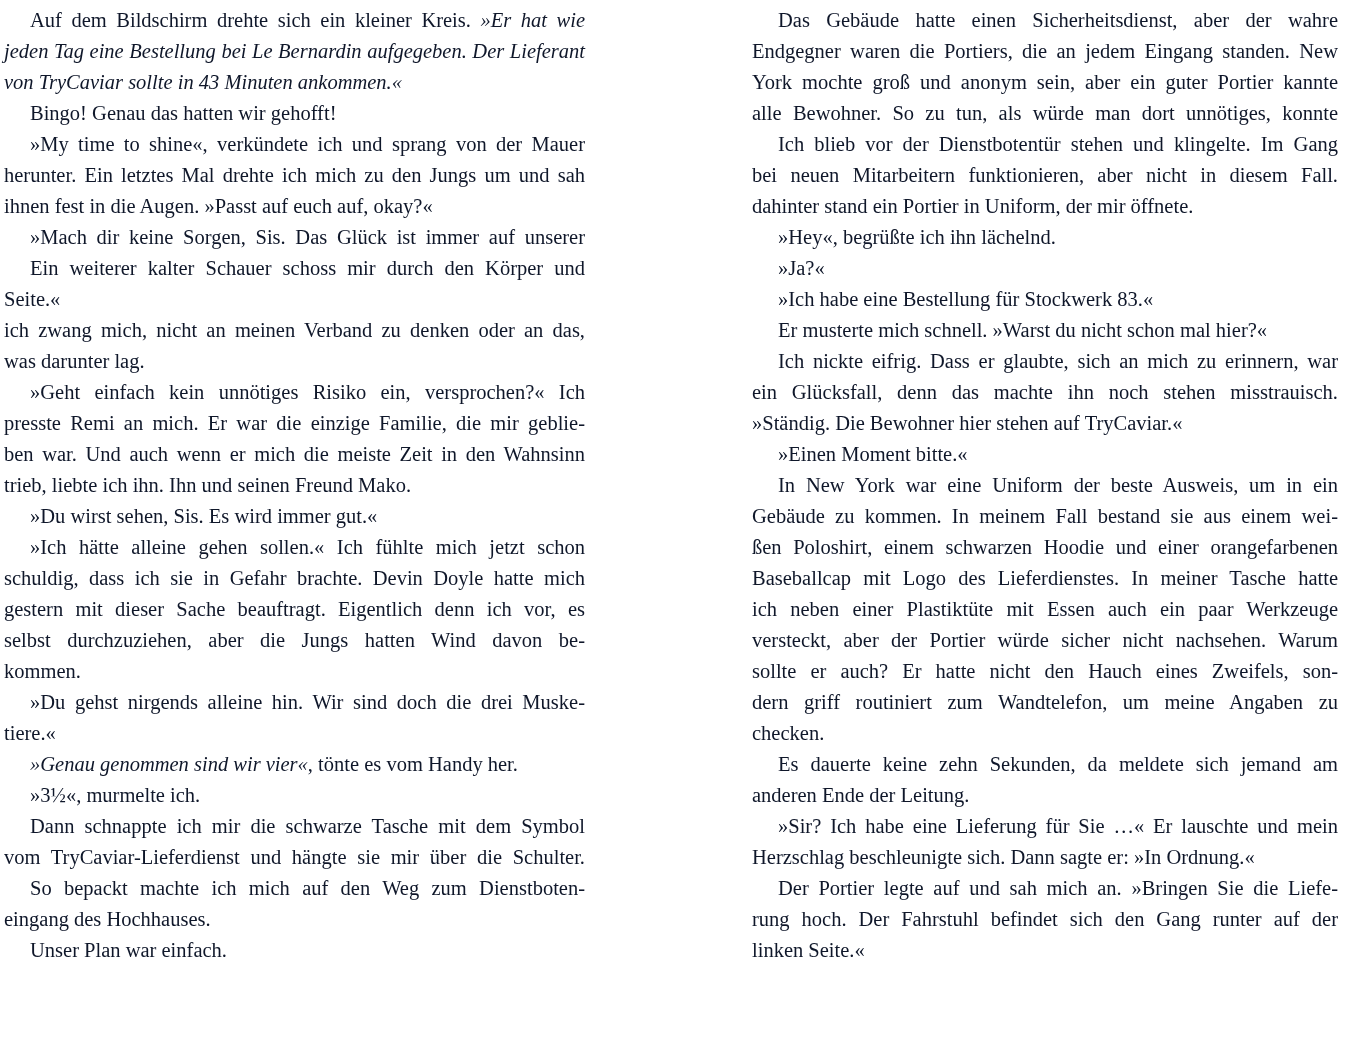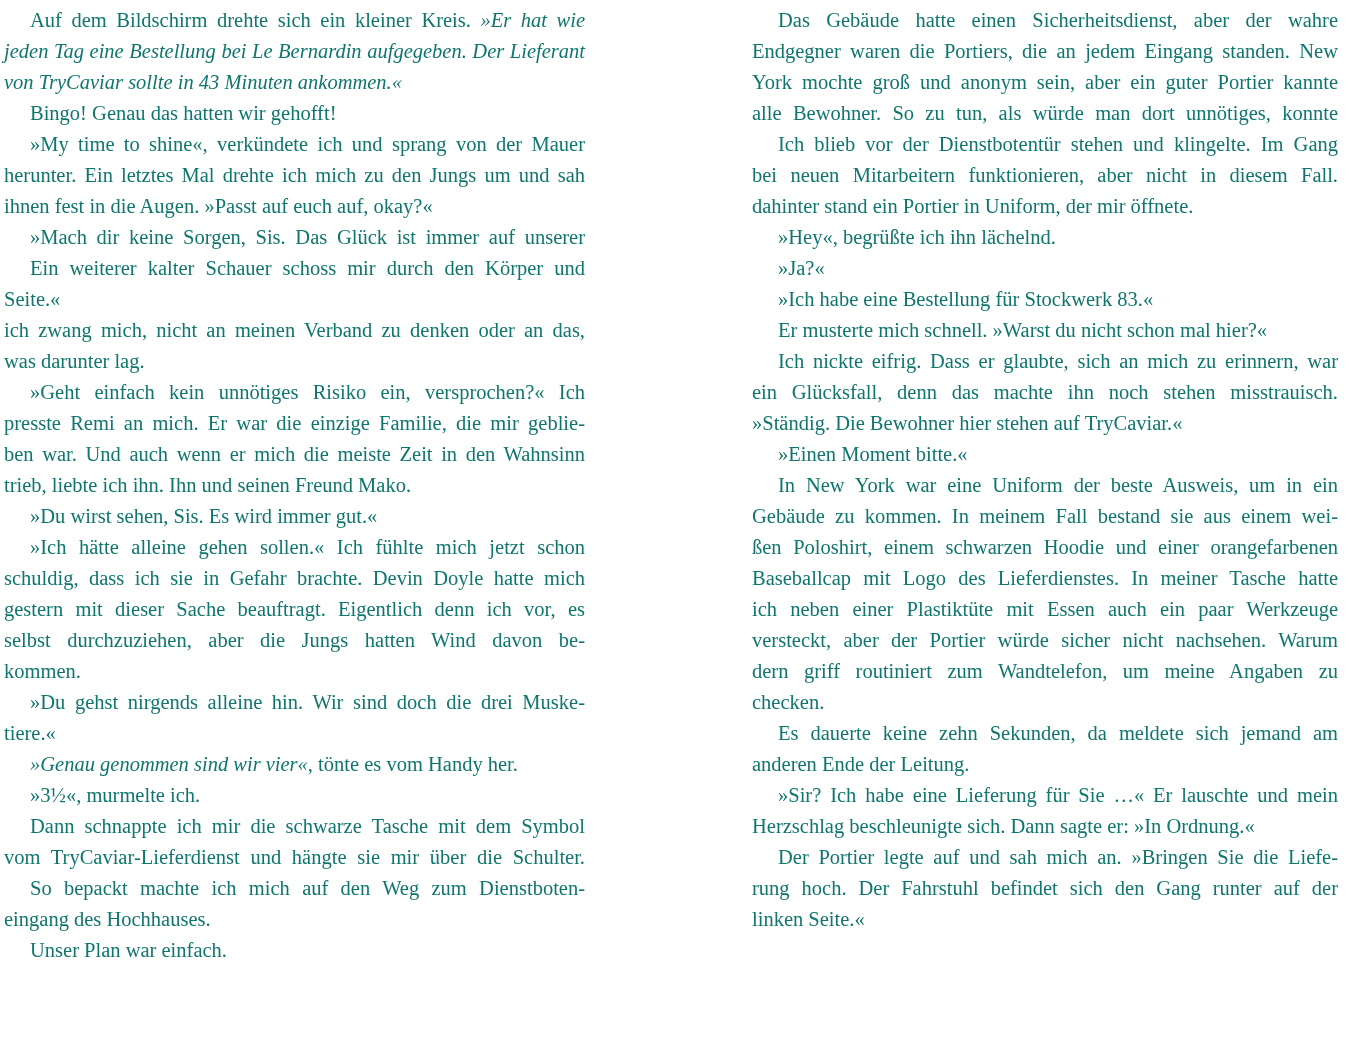--- a/index.html
+++ b/index.html
@@ -10,21 +10,21 @@
     height: 1040px;
     overflow: hidden;
   }
   .spread {
     position: absolute;
     top: 0; left: 0;
     width: 1368px;
     height: 1040px;
     background: #ffffff;
     font-family: "Liberation Serif", "DejaVu Serif", serif;
-    color: #0f766e;
+    color: #0f172a;
   }
   .page {
     position: absolute;
     top: 0;
     height: 1040px;
   }
   .page-left  { left: 4px;   width: 581px; }
   .page-right { left: 752px; width: 586px; }
   .text-col {
     position: absolute;
@@ -117,20 +117,21 @@
         <div class="line indent justify"><span>Ich nickte eifrig. Dass er glaubte, sich an mich zu erinnern, war</span></div>
         <div class="line justify"><span>ein Glücksfall, denn das machte ihn noch stehen misstrauisch.</span></div>
         <div class="line"><span>»Ständig. Die Bewohner hier stehen auf TryCaviar.«</span></div>
         <div class="line indent"><span>»Einen Moment bitte.«</span></div>
         <div class="line indent justify"><span>In New York war eine Uniform der beste Ausweis, um in ein</span></div>
         <div class="line justify"><span>Gebäude zu kommen. In meinem Fall bestand sie aus einem wei-</span></div>
         <div class="line justify"><span>ßen Poloshirt, einem schwarzen Hoodie und einer orangefarbenen</span></div>
         <div class="line justify"><span>Baseballcap mit Logo des Lieferdienstes. In meiner Tasche hatte</span></div>
         <div class="line justify"><span>ich neben einer Plastiktüte mit Essen auch ein paar Werkzeuge</span></div>
         <div class="line justify"><span>versteckt, aber der Portier würde sicher nicht nachsehen. Warum</span></div>
+        <div class="line justify"><span>sollte er auch? Er hatte nicht den Hauch eines Zweifels, son-</span></div>
         <div class="line justify"><span>dern griff routiniert zum Wandtelefon, um meine Angaben zu</span></div>
         <div class="line"><span>checken.</span></div>
         <div class="line indent justify"><span>Es dauerte keine zehn Sekunden, da meldete sich jemand am</span></div>
         <div class="line"><span>anderen Ende der Leitung.</span></div>
         <div class="line indent justify"><span>»Sir? Ich habe eine Lieferung für Sie …« Er lauschte und mein</span></div>
         <div class="line"><span>Herzschlag beschleunigte sich. Dann sagte er: »In Ordnung.«</span></div>
         <div class="line indent justify"><span>Der Portier legte auf und sah mich an. »Bringen Sie die Liefe-</span></div>
         <div class="line justify"><span>rung hoch. Der Fahrstuhl befindet sich den Gang runter auf der</span></div>
         <div class="line"><span>linken Seite.«</span></div>
       </div>

